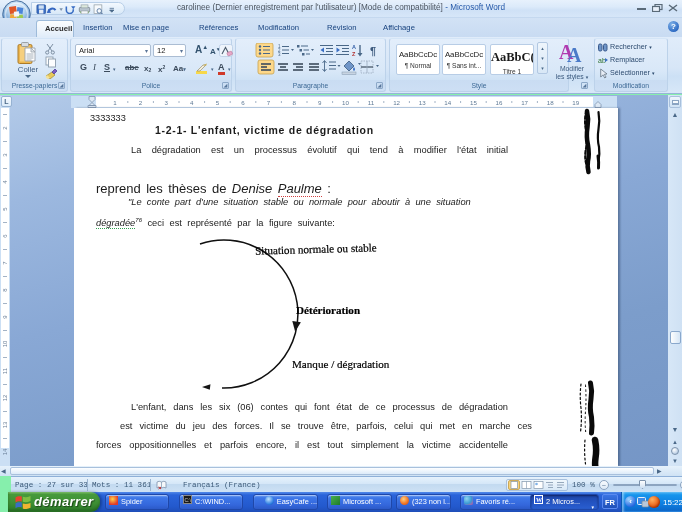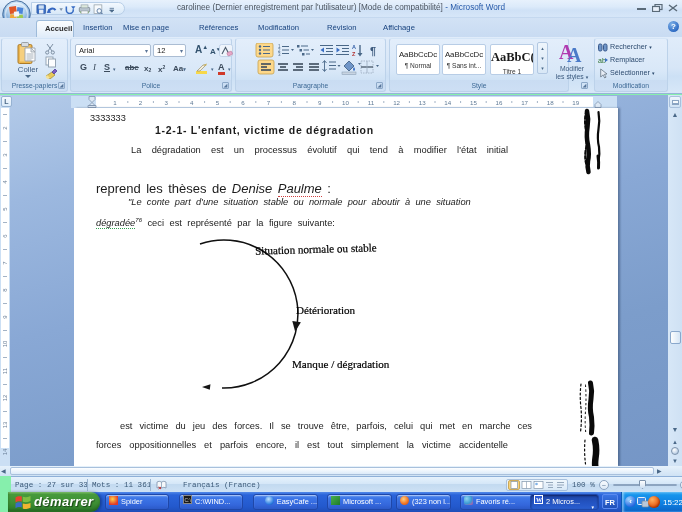--- a/index.html
+++ b/index.html
@@ -488,22 +488,23 @@
       <div class="dline" style="left:22px;top:74.5px;font-size:13px;word-spacing:1.8px;">reprend les thèses de <i>Denise <span class="sq-red">Paulme</span></i> :</div>
       <div class="dline" style="left:54px;top:89px;font-style:italic;word-spacing:2.6px;">"Le conte part d'une situation stable ou normale pour aboutir à une situation</div>
       <div class="dline" style="left:22px;top:106.5px;word-spacing:2.9px;"><i><span class="sq-green">dégradée</span></i><span style="font-size:6px;vertical-align:4px;font-style:italic;">76</span> ceci est représenté par la figure suivante:</div>
 
       <svg style="position:absolute;left:120px;top:124px" width="260" height="160" viewBox="0 0 260 160">
         <path d="M6 12 A 74 74 0 1 1 28 156" fill="none" stroke="#101010" stroke-width="1.5"></path>
         <path d="M101.1 99.4 L98.3 88.9 L106.9 90.3 Z" fill="#151515"></path>
         <path d="M8 155 L16.5 152.2 L15.8 157.8 Z" fill="#151515"></path>
       </svg>
       <div class="figtext" style="left:181px;top:135px;transform:rotate(-1.6deg);">Situation normale ou stable</div>
-      <div class="figtext" style="left:222px;top:196px;">Détérioration</div>
+      <div class="figtext" style="left:222px;top:196px;font-weight:bold;">Détérioration</div>
       <div class="figtext" style="left:206px;top:250px;margin-left:12px;">Manque / dégradation</div>
+      <div class="dline just" style="left:57px;top:293.5px;width:377px;">L'enfant, dans les six (06) contes qui font état de ce processus de dégradation</div>
       <div class="dline just" style="left:22px;top:312.5px;width:412px;margin-left:24px;">est victime du jeu des forces. Il se trouve être, parfois, celui qui met en marche ces</div>
       <div class="dline just" style="left:22px;top:331.5px;width:412px;">forces oppositionnelles et parfois encore, il est tout simplement la victime accidentelle</div>
       <div class="dline" style="left:22px;top:366px;word-spacing:4px;">d'une lutte entre agents</div>
 
       <svg style="position:absolute;left:500px;top:0" width="44" height="358" viewBox="0 0 44 358">
         <g stroke="#0a0a0a" fill="none" stroke-linecap="round">
           <path d="M13 3 q2 8 0.5 16 q-1.5 10 0.5 18 q1.5 9 0 16 q-1 6 0.5 11" stroke-width="4.5"></path>
           <path d="M12 3 q-2 10 0 20 q1.5 10 -0.5 20 q-1 8 1 14" stroke-width="2" stroke-dasharray="3 2"></path>
           <path d="M24.5 4 q1.5 9 0 17 q-1.5 10 0.5 18 q1 8 -0.5 14" stroke-width="2.2"></path>
           <path d="M24 48 q1 6 0.5 12" stroke-width="3"></path>

